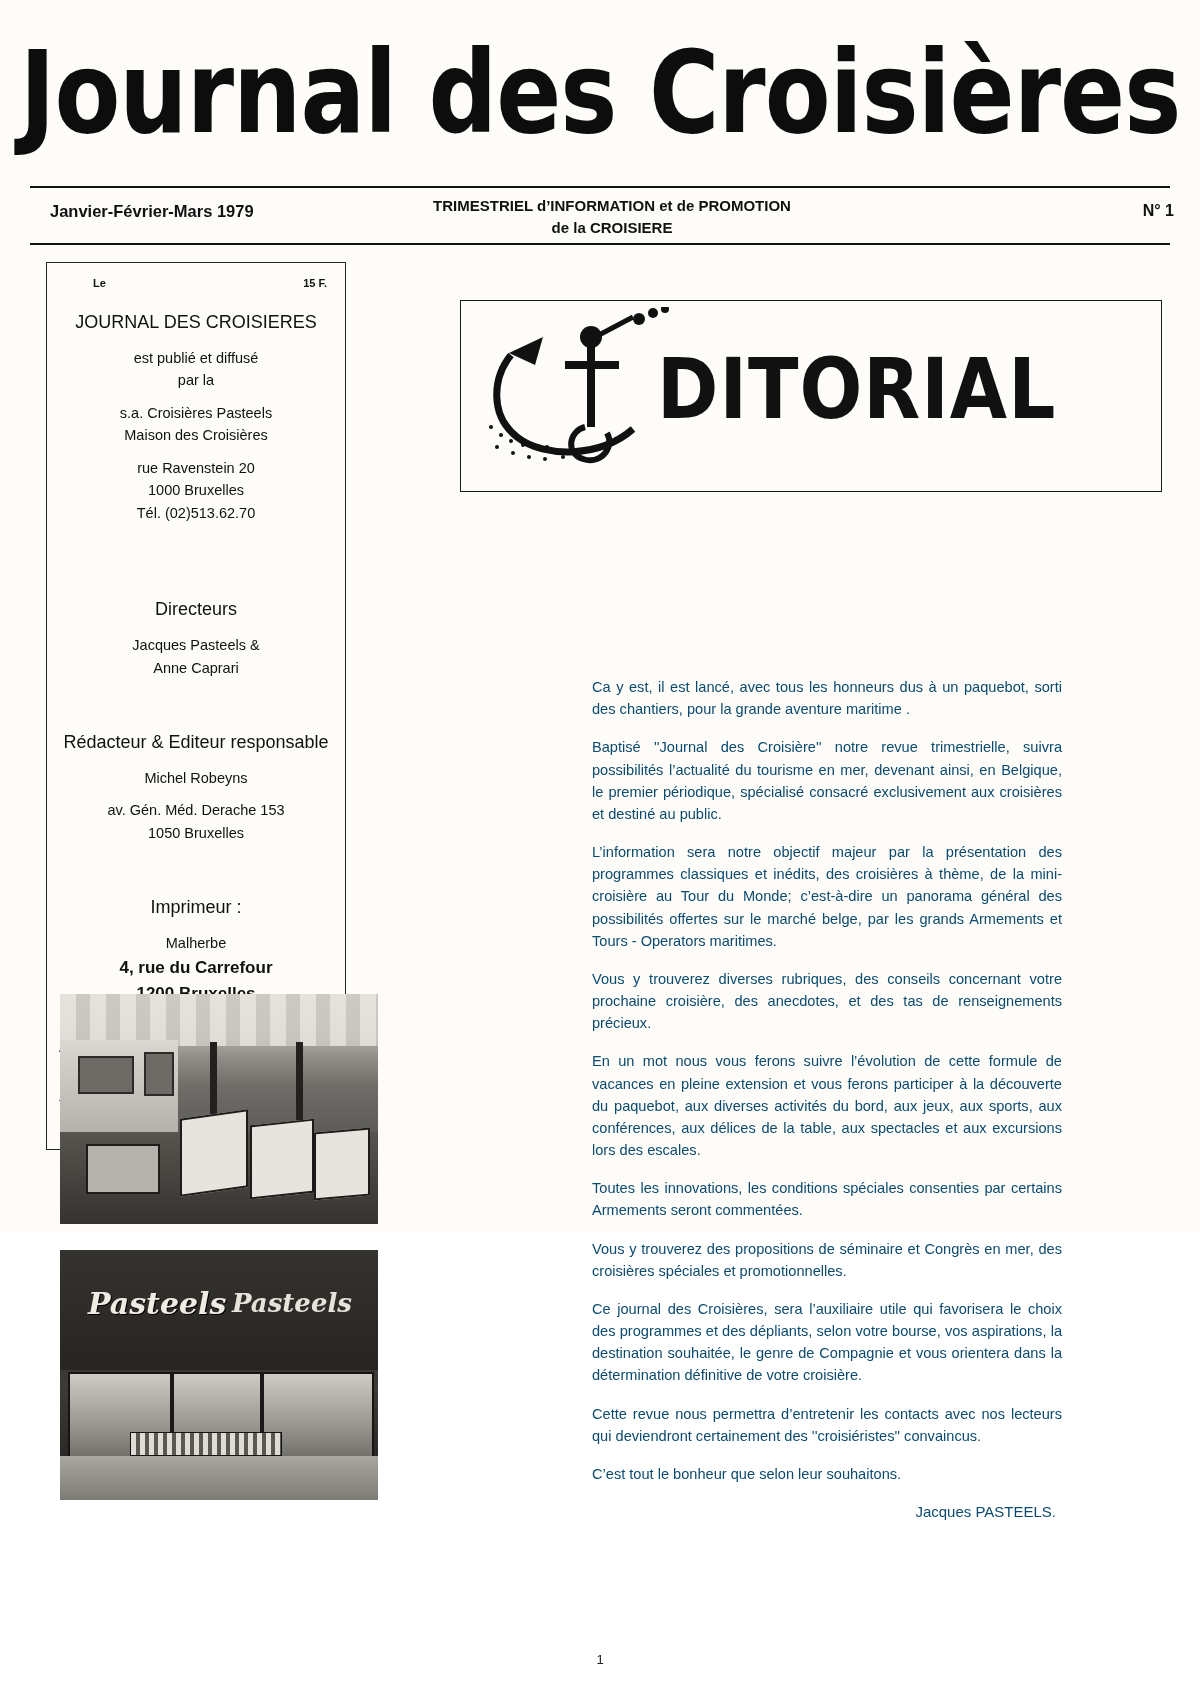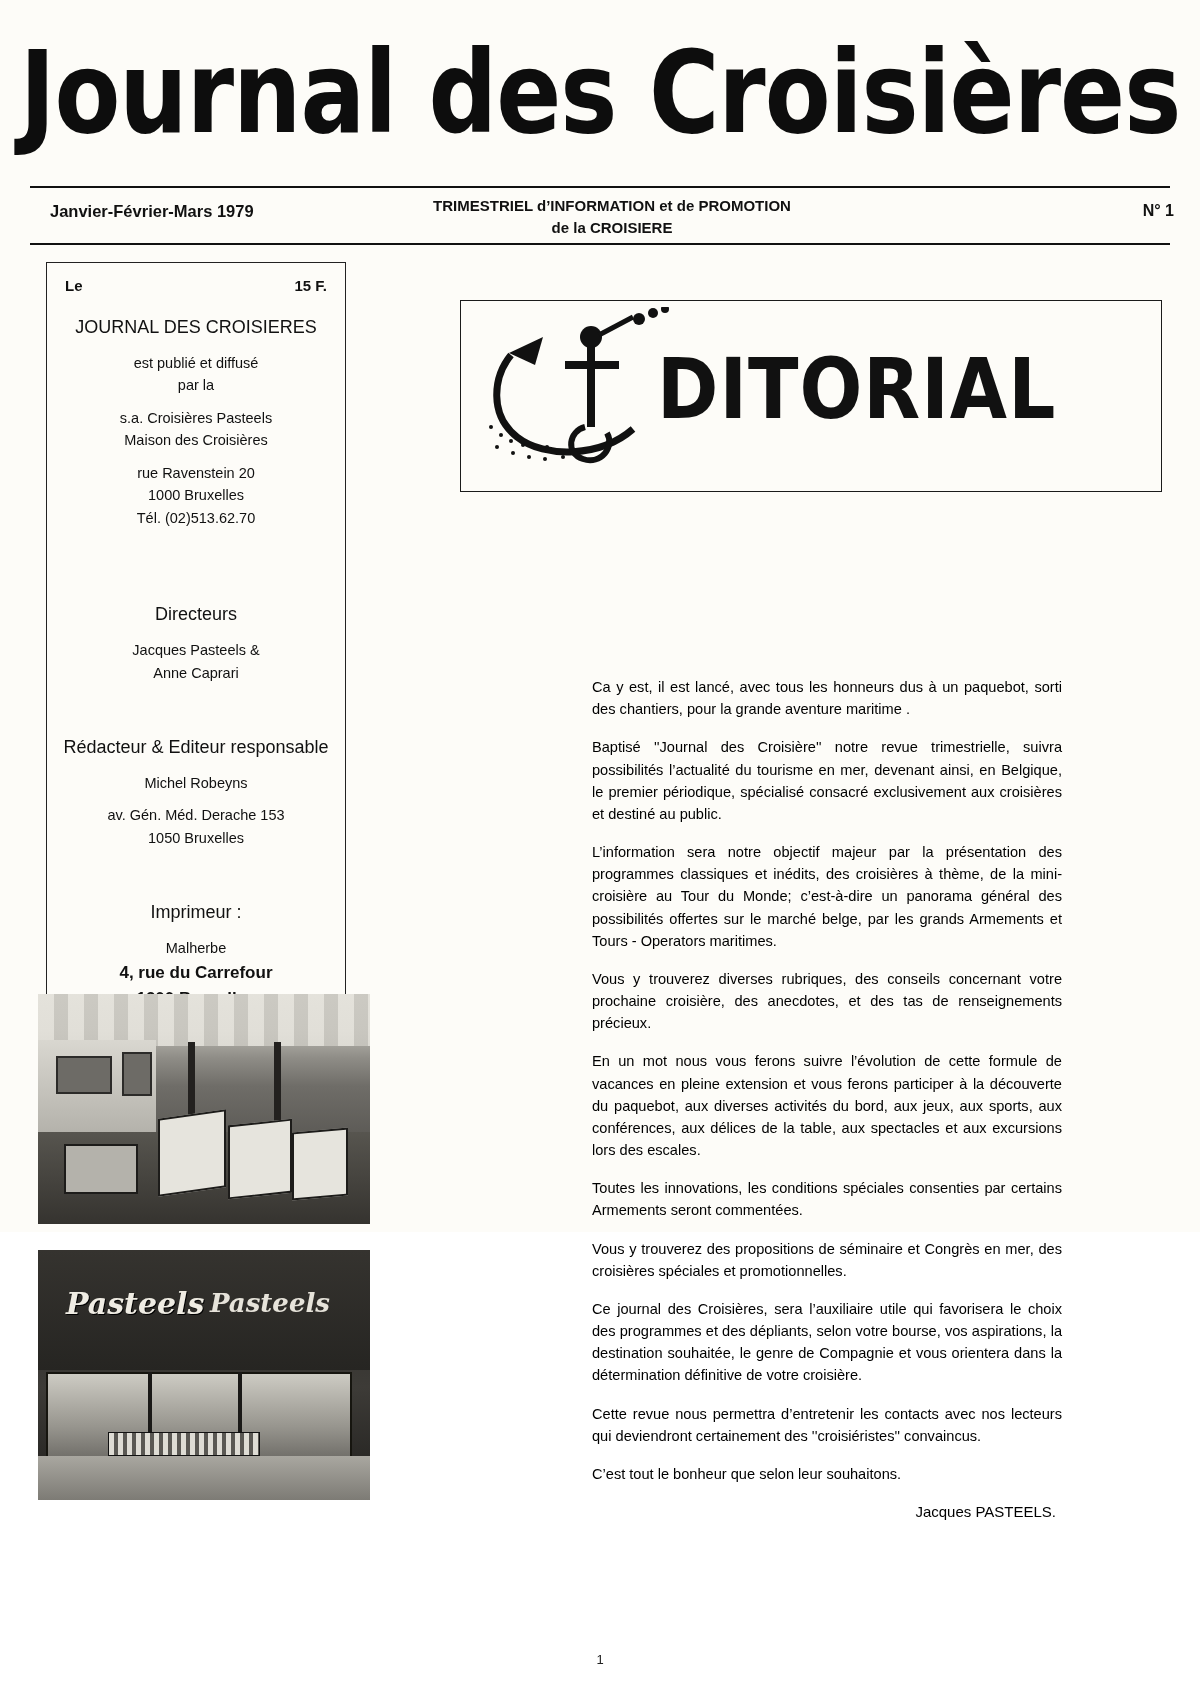--- a/index.html
+++ b/index.html
@@ -93,23 +93,24 @@
     width: 300px;
   }
   .imprint-box {
     border: 1px solid #222;
     padding: 10px 12px 16px 12px;
     background: #fdfcf8;
   }
   .imprint-row {
     display: flex;
     justify-content: space-between;
-    font-size: 15px;
+    font-size: 11px;
     font-weight: bold;
     padding: 4px 6px 0 6px;
+    margin-left: 28px;
   }
   .imprint-center {
     text-align: center;
     font-size: 14.5px;
     line-height: 1.55;
   }
   .ttl {
     font-weight: normal;
     font-size: 18px;
     margin-top: 20px;
@@ -130,24 +131,23 @@
   .credits-body {
     font-size: 12.5px;
     line-height: 1.5;
     text-align: justify;
     margin-top: 6px;
   }
 
   
   .photo {
     position: absolute;
-    left: 38px;
+    left: 60px;
     background: #3a3a38;
     overflow: hidden;
-    padding-left: 14px;
   }
   .photo-1 { top: 994px; width: 318px; height: 230px; }
   .photo-2 { top: 1250px; width: 318px; height: 250px; }
 
   .ph1-bg {
     position: absolute; inset: 0;
     background:
       linear-gradient(180deg, #cfcdc6 0%, #b9b7b0 16%, #8e8c86 28%, #6f6d68 40%, #55534f 70%, #3f3d3a 100%);
   }
   .ph1-ceiling {
@@ -233,21 +233,21 @@
   .edito-art { position: absolute; left: 12px; top: 6px; }
 
   .article {
     position: absolute;
     left: 592px;
     top: 676px;
     width: 470px;
     font-size: 14.6px;
     line-height: 1.52;
     text-align: justify;
-    color: #000000;
+    color: #0c4a6e;
   }
   .article p { margin: 0 0 16px 0; }
   .signature {
     text-align: right;
     font-size: 15px;
     padding-right: 6px;
   }
 
   .folio {
     position: absolute;

